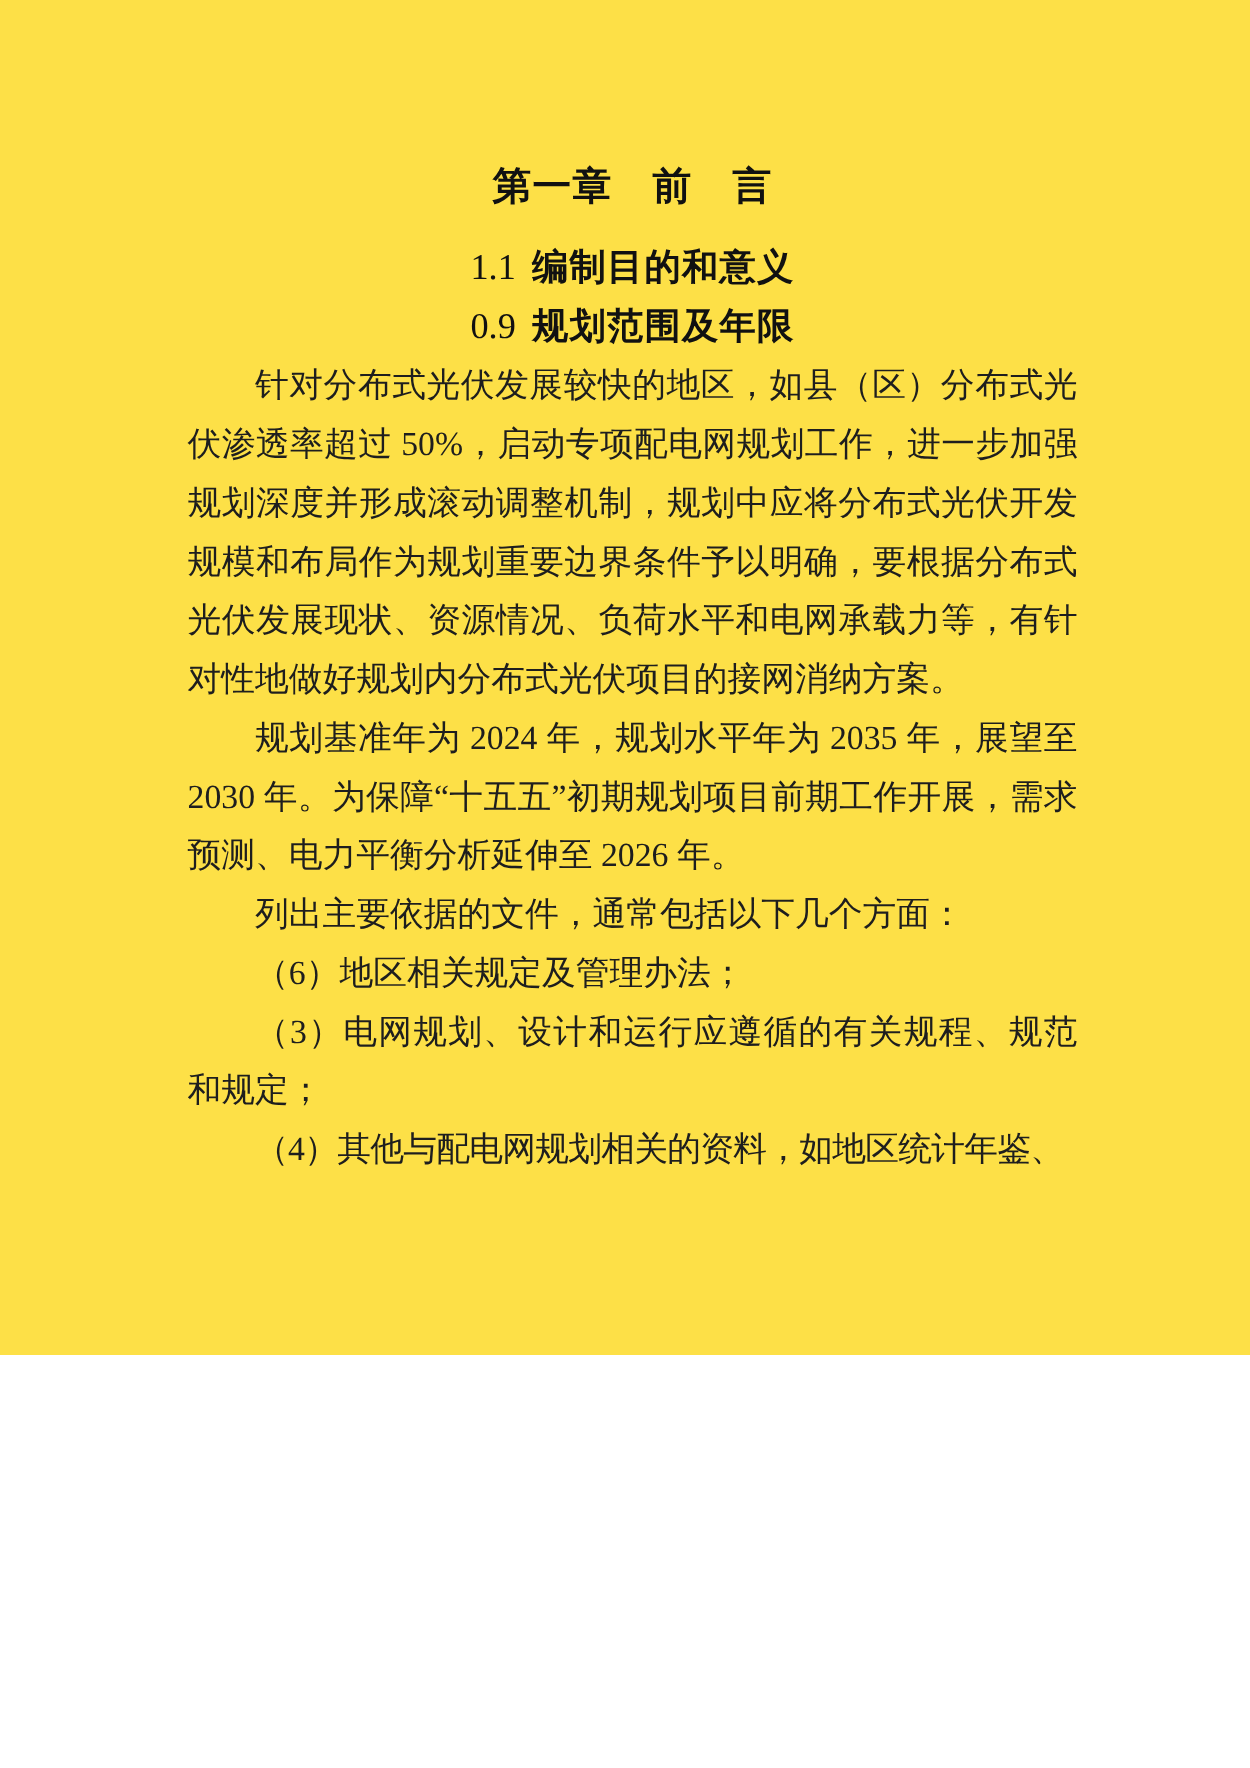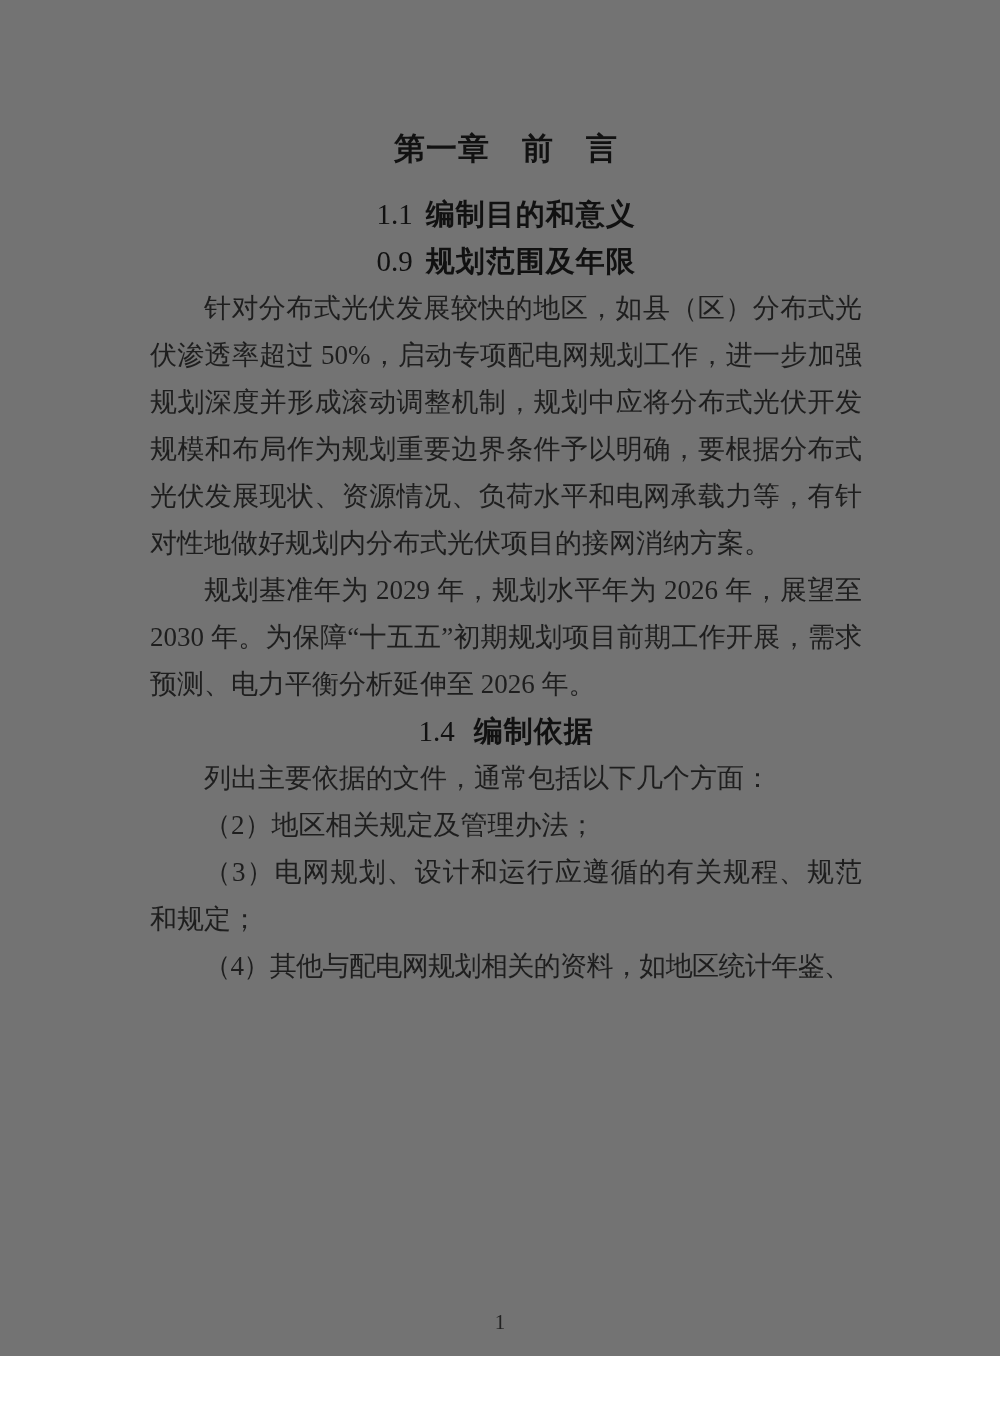--- a/index.html
+++ b/index.html
@@ -5,22 +5,22 @@
   * { margin: 0; padding: 0; box-sizing: border-box; }
   html, body { background: #ffffff; }
   body {
     width: 1000px;
     font-family: "Liberation Serif", "DejaVu Serif", serif;
     color: #1e1e1e;
   }
   .page {
     position: relative;
     width: 1000px;
-    height: 1356px;
-    background: #737373;
+    height: 1084px;
+    background: #fde047;
     overflow: hidden;
   }
   .content {
     position: absolute;
     left: 150px;
     top: 0;
     width: 712px;
   }
   .doc-title {
     margin-top: 125px;
@@ -85,30 +85,27 @@
 
 
 
 
     <h2 class="sec-heading">
       <span class="sec-num">0.9</span><span class="sec-label">规划范围及年限</span>
     </h2>
 
     <p class="body-para">针对分布式光伏发展较快的地区，如县（区）分布式光伏渗透率超过 50%，启动专项配电网规划工作，进一步加强规划深度并形成滚动调整机制，规划中应将分布式光伏开发规模和布局作为规划重要边界条件予以明确，要根据分布式光伏发展现状、资源情况、负荷水平和电网承载力等，有针对性地做好规划内分布式光伏项目的接网消纳方案。</p>
 
-    <p class="body-para">规划基准年为 2029 年，规划水平年为 2026 年，展望至 2030 年。为保障“十五五”初期规划项目前期工作开展，需求预测、电力平衡分析延伸至 2026 年。</p>
+    <p class="body-para">规划基准年为 2024 年，规划水平年为 2035 年，展望至 2030 年。为保障“十五五”初期规划项目前期工作开展，需求预测、电力平衡分析延伸至 2026 年。</p>
 
-    <h2 class="sec-heading wide-gap">
-      <span class="sec-num">1.4</span><span class="sec-label">编制依据</span>
-    </h2>
 
     <p class="body-para">列出主要依据的文件，通常包括以下几个方面：</p>
 
 
-    <p class="body-para">（2）地区相关规定及管理办法；</p>
+    <p class="body-para">（6）地区相关规定及管理办法；</p>
 
     <p class="body-para">（3）电网规划、设计和运行应遵循的有关规程、规范和规定；</p>
 
     <p class="body-para tight">（4）其他与配电网规划相关的资料，如地区统计年鉴、</p>
 
   </div>
 
   <div class="page-footer">1</div>
 </div>
 

